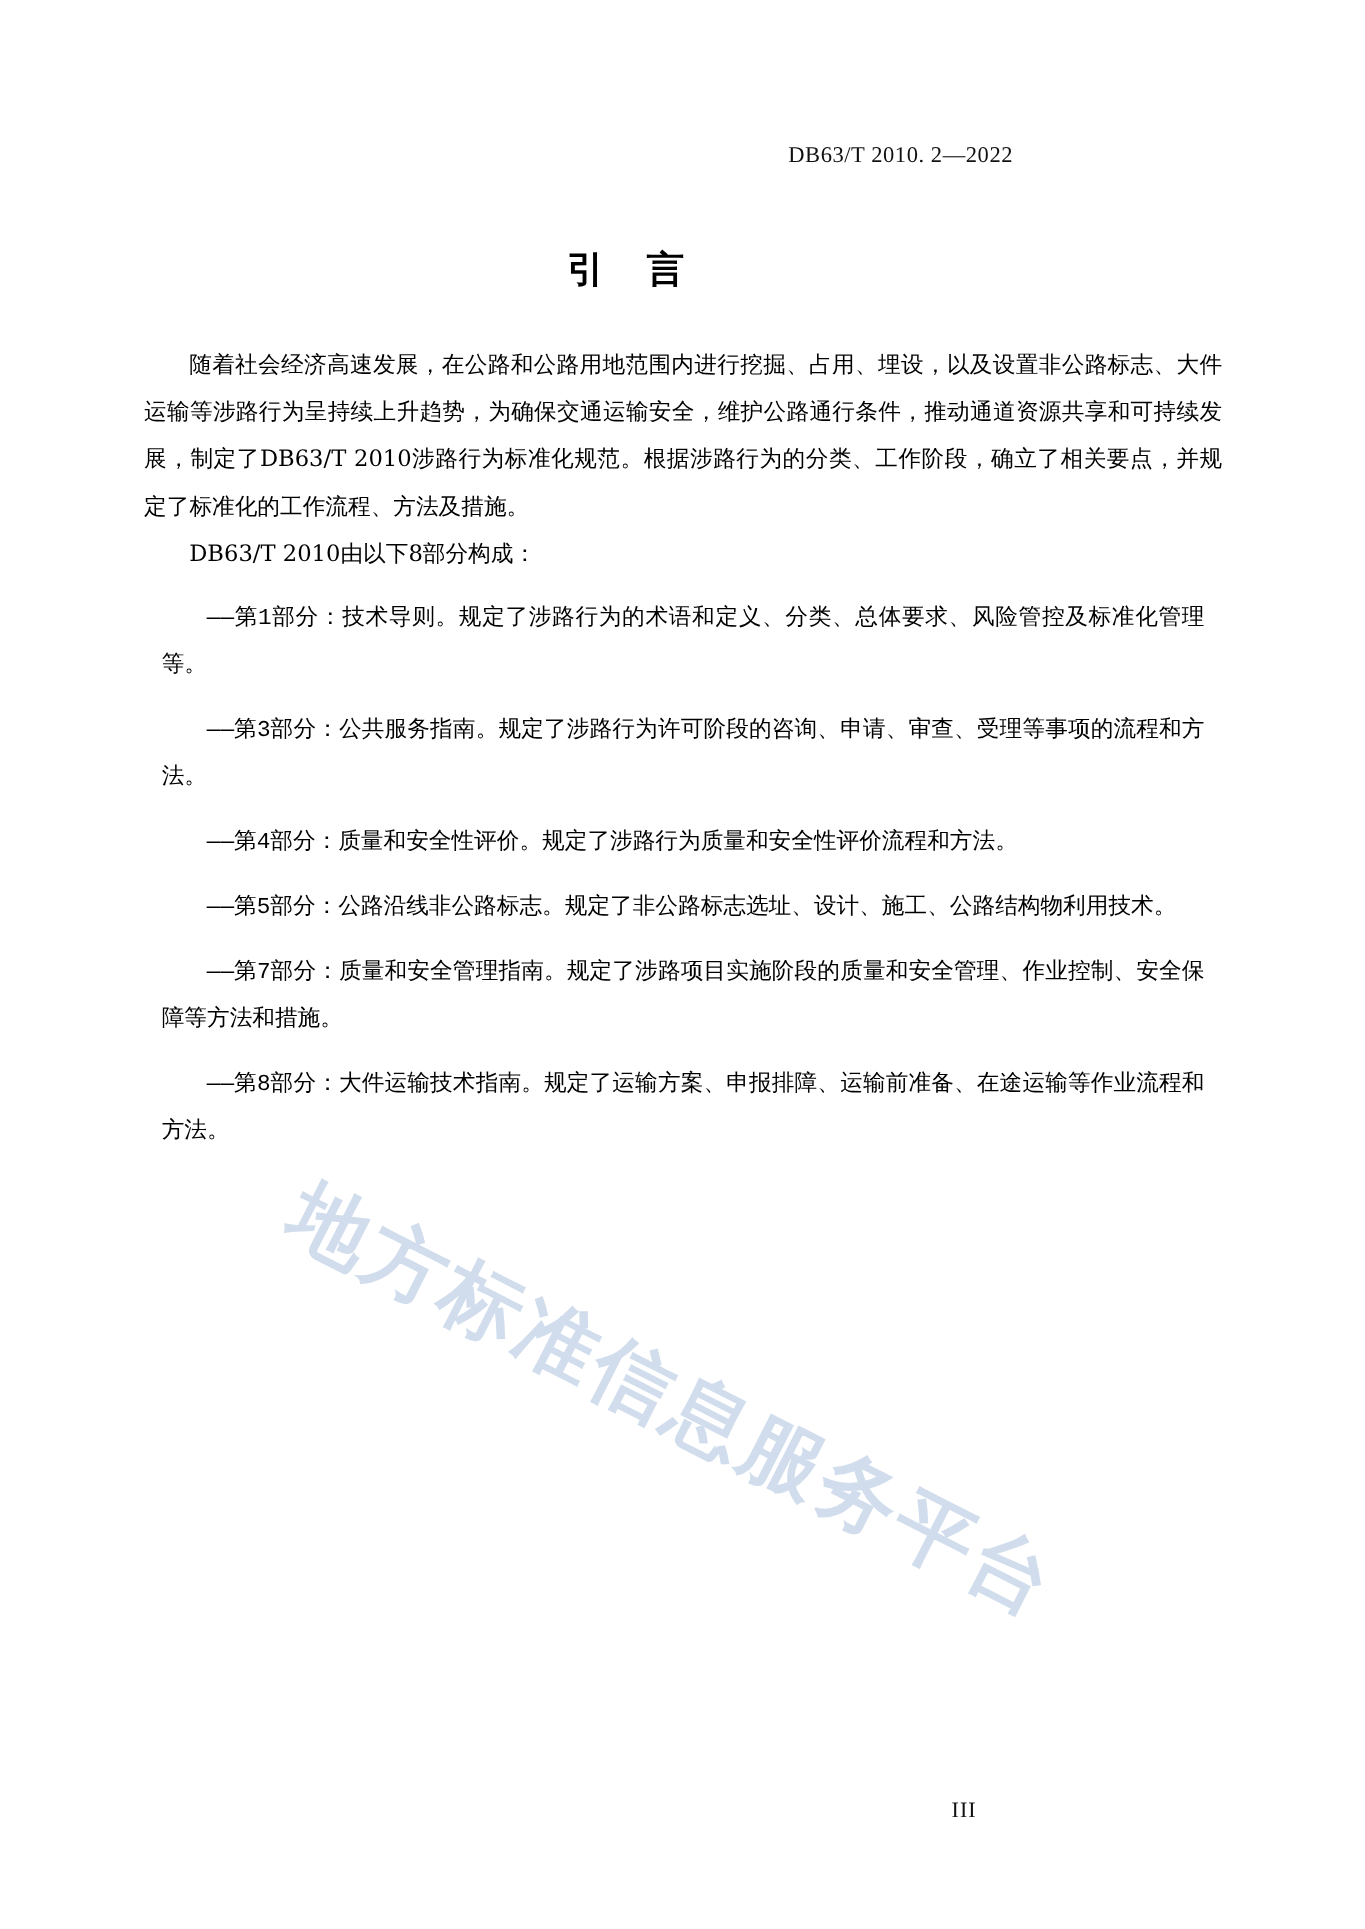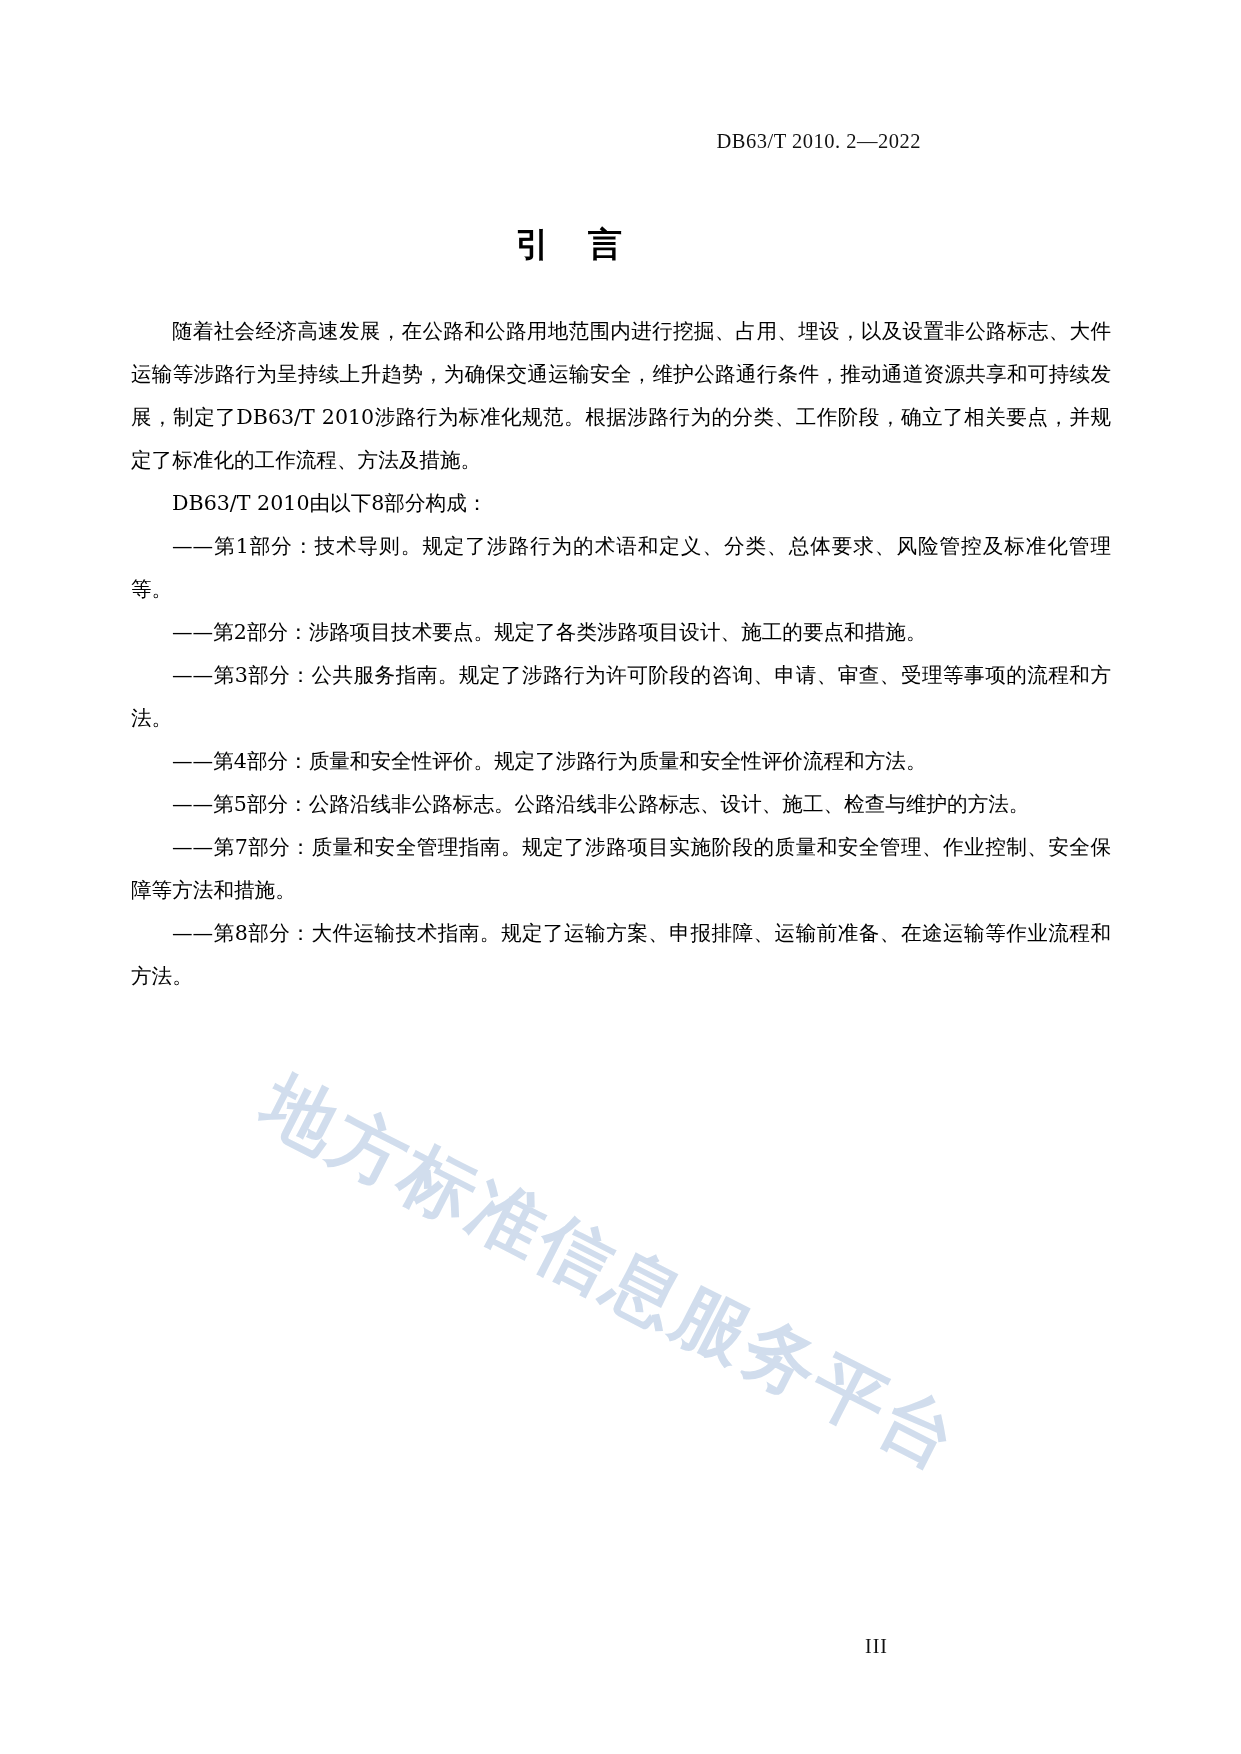--- a/index.html
+++ b/index.html
@@ -56,22 +56,23 @@
     line-height: 43px;
     text-align: justify;
     text-justify: inter-ideograph;
     color: #000;
   }
   .para {
     margin: 0;
     text-indent: 41px;
   }
   .para-hang {
-    margin: 0;
+    margin: 16px;
     text-indent: 41px;
+    font-family: Liberation Mono, monospace;
   }
 
   
   .watermark {
     position: absolute;
     left: 0;
     top: 0;
     width: 1241px;
     height: 1754px;
     pointer-events: none;
@@ -116,24 +117,23 @@
   </div>
 
   <div class="title">
     <span>引</span><span class="sp"></span><span>言</span>
   </div>
 
   <div class="body">
     <p class="para">随着社会经济高速发展，在公路和公路用地范围内进行挖掘、占用、埋设，以及设置非公路标志、大件运输等涉路行为呈持续上升趋势，为确保交通运输安全，维护公路通行条件，推动通道资源共享和可持续发展，制定了DB63/T 2010涉路行为标准化规范。根据涉路行为的分类、工作阶段，确立了相关要点，并规定了标准化的工作流程、方法及措施。</p>
     <p class="para">DB63/T 2010由以下8部分构成：</p>
     <p class="para-hang">——第1部分：技术导则。规定了涉路行为的术语和定义、分类、总体要求、风险管控及标准化管理等。</p>
-    <p class="para-hang">——第2部分：涉路项目技术要点。规定了各类涉路项目设计、施工的要点和措施。</p>
     <p class="para-hang">——第3部分：公共服务指南。规定了涉路行为许可阶段的咨询、申请、审查、受理等事项的流程和方法。</p>
     <p class="para-hang">——第4部分：质量和安全性评价。规定了涉路行为质量和安全性评价流程和方法。</p>
-    <p class="para-hang">——第5部分：公路沿线非公路标志。公路沿线非公路标志、设计、施工、检查与维护的方法。</p>
+    <p class="para-hang">——第5部分：公路沿线非公路标志。规定了非公路标志选址、设计、施工、公路结构物利用技术。</p>
     <p class="para-hang">——第7部分：质量和安全管理指南。规定了涉路项目实施阶段的质量和安全管理、作业控制、安全保障等方法和措施。</p>
     <p class="para-hang">——第8部分：大件运输技术指南。规定了运输方案、申报排障、运输前准备、在途运输等作业流程和方法。</p>
   </div>
 
   <div class="watermark">
     <span>地方标准信息服务平台</span>
   </div>
 
   <div class="footer">
     <span>III</span>

